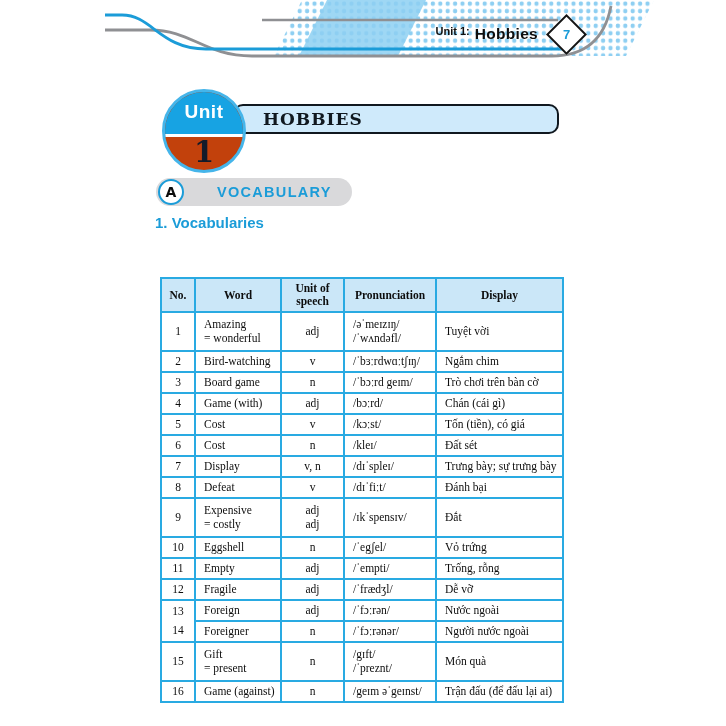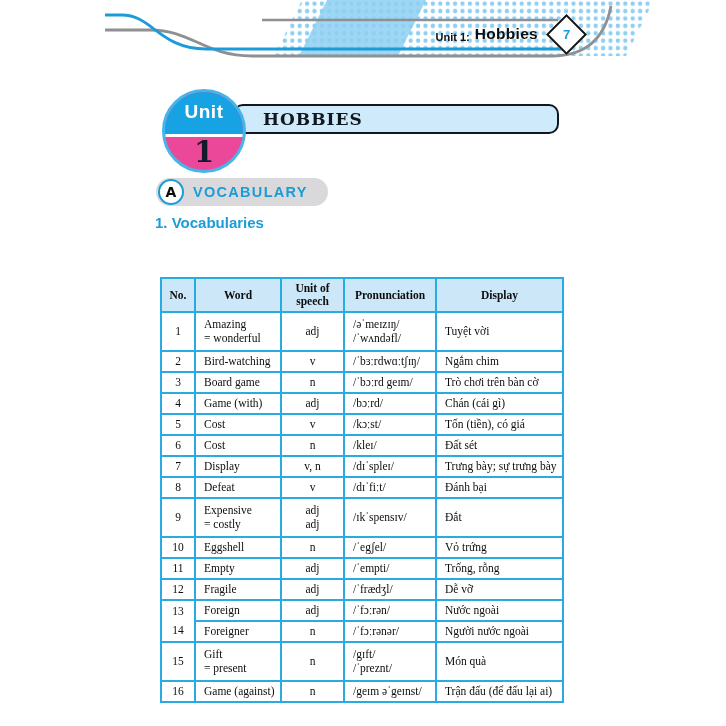--- a/index.html
+++ b/index.html
@@ -3,35 +3,35 @@
 <meta charset="utf-8">
 <style>
   html,body{margin:0;padding:0;}
   body{
     width:726px;height:726px;background:#ffffff;position:relative;overflow:hidden;
     font-family:"Liberation Sans", sans-serif;
   }
   
   .header-deco{position:absolute;left:0;top:0;width:726px;height:84px;}
   .header-label{
-    position:absolute;top:25px;right:188px;display:flex;align-items:flex-end;gap:5px;
+    position:absolute;top:25px;right:188px;display:flex;align-items:flex-start;gap:5px;
     color:#0e0e0e;white-space:nowrap;z-index:3;
   }
   .header-label .small{font-size:11px;font-weight:bold;}
   .header-label .big{font-size:15.5px;font-weight:bold;letter-spacing:.3px;}
   .page-diamond{
     position:absolute;left:552px;top:20px;width:25px;height:25px;background:#ffffff;
     border:2.5px solid #141414;transform:rotate(45deg);z-index:4;
     display:flex;align-items:center;justify-content:center;
   }
   .page-diamond span{transform:rotate(-45deg);color:#1b9cd8;font-weight:bold;font-size:13px;}
   
   .unit-badge{
     position:absolute;left:162px;top:89px;width:78px;height:78px;border-radius:50%;
-    background:#ec4899;border:3px solid #45b5ea;overflow:hidden;z-index:2;
+    background:#c2410c;border:3px solid #45b5ea;overflow:hidden;z-index:2;
   }
   .unit-dome{
     position:absolute;left:0;right:0;top:0;height:42px;background:#17a3e3;
     border-bottom:3px solid #ffffff;
   }
   .unit-dome-text{
     position:absolute;left:0;right:0;top:9px;text-align:center;color:#ffffff;
     font-size:19px;font-weight:bold;letter-spacing:.5px;
   }
   .unit-number{
@@ -51,21 +51,21 @@
   
   .vocab-pill{
     position:absolute;left:156px;top:178px;height:28px;display:inline-flex;align-items:center;
     background:#d9d9db;border-radius:15px;padding:0 20px 0 2px;gap:9px;
   }
   .vocab-icon{
     width:22px;height:22px;border-radius:50%;background:#ffffff;border:2.5px solid #1b9cd8;
     display:flex;align-items:center;justify-content:center;
     font-family:"DejaVu Sans", sans-serif;font-size:14px;font-weight:900;color:#0c0c0c;
   }
-  .vocab-label{color:#1b9cd8;font-size:14.5px;font-weight:bold;letter-spacing:1.3px;}
+  .vocab-label{color:#1b9cd8;font-size:14.5px;font-weight:bold;letter-spacing:1.3px;margin-left:24px;}
   
   .subsection{
     position:absolute;left:155px;top:214px;color:#1b9cd8;font-size:15px;font-weight:bold;
   }
   
   .vocab-table{
     position:absolute;left:160px;top:238px;border-collapse:collapse;table-layout:fixed;
     font-family:"Liberation Serif","DejaVu Serif", serif;font-size:11.5px;color:#0d0d0d;margin-top:39px;
   }
   .vocab-table th,.vocab-table td{border:2px solid #29aae2;padding:0;vertical-align:middle;}

